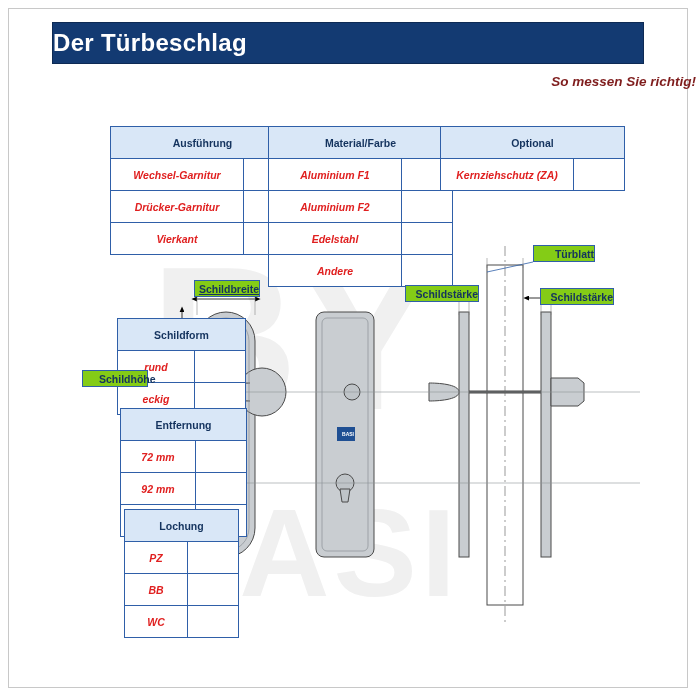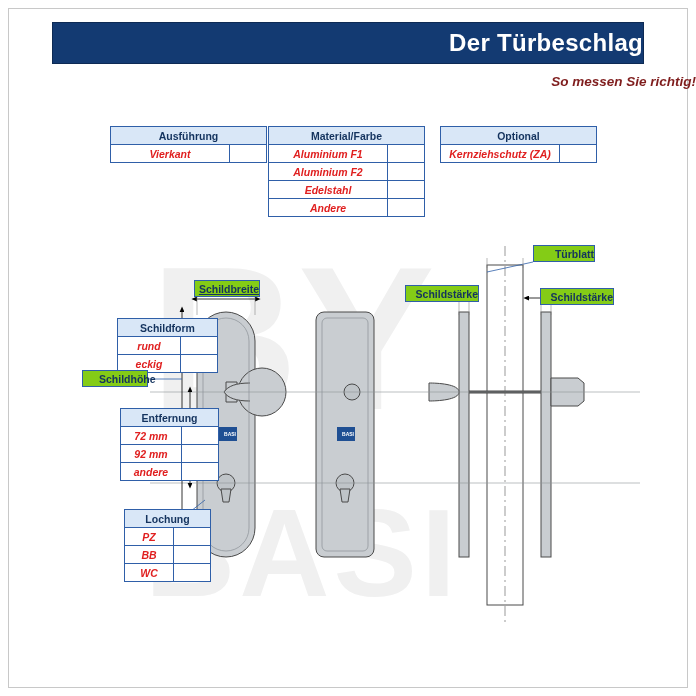--- a/index.html
+++ b/index.html
@@ -29,21 +29,21 @@
     position: absolute;
     left: 52px;
     top: 22px;
     width: 592px;
     height: 42px;
     background: #133a72;
     border: 1px solid #0d2a54;
     box-sizing: border-box;
     display: flex;
     align-items: center;
-    justify-content: flex-end;
+    justify-content: flex-start;
   }
   .title-bar .title {
     color: #ffffff;
     font-size: 24px;
     font-weight: bold;
     letter-spacing: .3px;
   }
   .subtitle {
     position: absolute;
     left: 0;
@@ -82,21 +82,21 @@
   }
   
   .tbl {
     position: absolute;
     border-collapse: collapse;
     z-index: 3;
     background: #ffffff;
   }
   .tbl td, .tbl th {
     border: 1px solid #2f5fa8;
-    padding: 0;
+    padding: 7px;
     height: 17px;
     font-size: 10.5px;
     text-align: center;
     background: #ffffff;
   }
   .tbl th {
     background: #d9e7f7;
     font-weight: bold;
     color: #14335e;
     font-size: 10.5px;
@@ -276,20 +276,28 @@
   <div class="basi-logo" id="logo-2">
     <span>BASI</span>
   </div>
 
   <table class="tbl" id="tbl-ausfuehrung">
     <tbody>
         <tr>
           <th colspan="2">Ausführung</th>
         </tr>
     <tr>
+      <td class="lbl val">Wechsel-Garnitur</td>
+      <td class="blank"></td>
+    </tr>
+    <tr>
+      <td class="lbl val">Drücker-Garnitur</td>
+      <td class="blank"></td>
+    </tr>
+    <tr>
       <td class="lbl val">Vierkant</td>
       <td class="blank"></td>
     </tr>
   </tbody>
     </table>
 
   <table class="tbl" id="tbl-material">
     <tbody>
         <tr>
           <th colspan="2">Material/Farbe</th>

